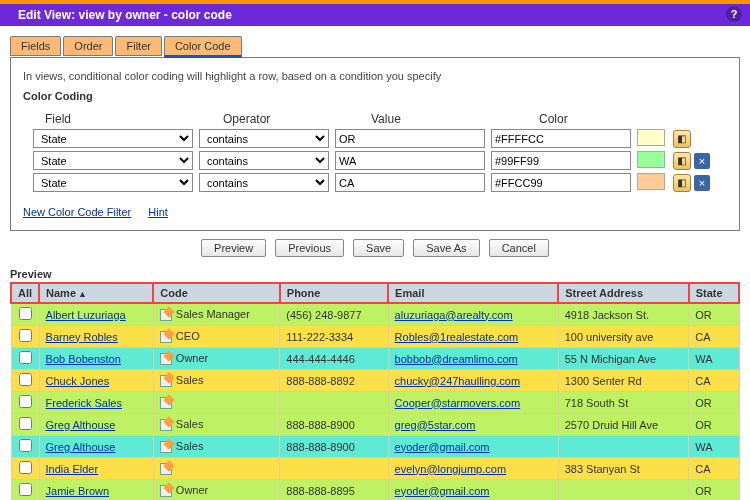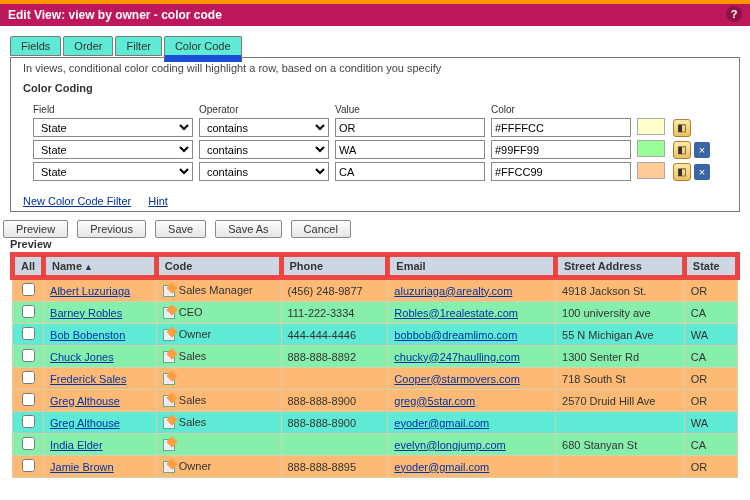--- a/index.html
+++ b/index.html
@@ -5,24 +5,24 @@
   * { box-sizing: border-box; }
   body {
     margin: 0;
     font-family: Arial, Helvetica, sans-serif;
     font-size: 11px;
     background: #fff;
     color: #333;
   }
   .orange-bar { height: 4px; background: #ff9500; }
   .header-bar {
-    background: #be185d;
+    background: #6d28d9;
     color: #fff;
     font-weight: bold;
-    padding: 4px 8px;
+    padding: 4px 18px;
     font-size: 12px;
     position: relative;
   }
   .help-icon {
     position: absolute;
     right: 8px;
     top: 2px;
     width: 16px; height: 16px;
     border-radius: 50%;
     background: rgba(0,0,0,0.25);
@@ -34,48 +34,48 @@
     cursor: pointer;
   }
   .tab-strip {
     position: relative;
     margin: 10px 10px 0 10px;
     height: 22px;
   }
   .tab {
     display: inline-block;
     border: 1px solid #7a7a7a;
-    background: #5eead4;
+    background: #fdba74;
     padding: 3px 10px;
     font-size: 11px;
     position: relative;
     margin-right: 2px;
     cursor: pointer;
     border-radius: 2px 2px 0 0;
   }
   .tab.active {
-    border-bottom: 7px solid #1d4ed8;
+    border-bottom: 3px solid #1d4ed8;
     z-index: 2;
   }
   .tab-panel {
     border: 1px solid #7a7a7a;
     margin: -1px 10px 0 10px;
-    padding: 4px 12px;
+    padding: 12px 12px;
     position: relative;
     z-index: 1;
   }
   .desc { color: #444; margin-bottom: 8px; }
   .section-title { font-weight: bold; margin-bottom: 10px; }
   .cc-head, .cc-row {
     display: flex;
     gap: 6px;
     align-items: center;
     margin-bottom: 3px;
   }
-  .cc-head > div { font-size: 10px; color: #333; }
+  .cc-head > div { font-size: 12px; color: #333; margin-left: 12px; }
   .col-field { width: 160px; }
   .col-op    { width: 130px; }
   .col-val   { width: 150px; }
   .col-color { width: 140px; }
   .col-sw    { width: 30px; }
   .col-act   { width: 50px; display:flex; gap:3px; align-items:center; }
   select, input[type=text] {
     font-family: inherit;
     font-size: 11px;
     border: 1px solid #888;
@@ -111,22 +111,22 @@
   }
   .links-row { margin-top: 14px; }
   .links-row a {
     color: #003399;
     text-decoration: underline;
     font-weight: normal;
     margin-right: 14px;
     cursor: pointer;
   }
   .btn-row {
-    text-align: left;
-    margin: 8px 0 0 0;
+    text-align: center;
+    margin: 8px 0 11px 0;
     border-radius: 8px;
   }
   .btn {
     display: inline-block;
     border: 1px solid #888;
     background: linear-gradient(#fdfdfd,#e6e6e6);
     padding: 2px 12px;
     font-size: 11px;
     cursor: pointer;
     margin: 0 3px;
@@ -136,21 +136,21 @@
     font-weight: bold;
     padding: 0 10px 2px 10px;
   }
   .preview-wrap { padding: 0 10px; }
   table.grid {
     width: 100%;
     border-collapse: collapse;
   }
   table.grid th {
     background: #cdd7e4;
-    border: 5px solid #ef4444;
+    border: 2px solid #ef4444;
     text-align: left;
     padding: 3px 6px;
     font-size: 11px;
     font-weight: bold;
     color: #333;
   }
   table.grid td {
     border: 1px solid #d9cfa9;
     padding: 3px 6px;
     font-size: 11px;
@@ -173,22 +173,22 @@
     vertical-align:middle;
   }
   .edit-icon::after{
     content:"";
     position:absolute;
     right:-2px; top:-2px;
     width:8px;height:8px;
     background:#ffa040;
     transform:rotate(45deg);
   }
-  .row-yellow td { background:#fdba74; }
-  .row-orange td { background:#86efac; }
+  .row-yellow td { background:#bef264; }
+  .row-orange td { background:#fde047; }
   .row-green  td { background:#5eead4; }
   input[type=checkbox]{ margin:0; }
 </style>
 </head>
 <body>
 
 <div class="orange-bar"></div>
 
 <div class="header-bar">
   <span>Edit View: view by owner - color code</span>
@@ -336,21 +336,21 @@
           <td><span class="link">eyoder@gmail.com</span></td>
           <td></td>
           <td>WA</td>
         </tr>
         <tr class="row-orange">
           <td class="chk-col"><input type="checkbox" style=""></td>
           <td><span class="link">India Elder</span></td>
           <td><span class="edit-icon"></span><span></span></td>
           <td></td>
           <td><span class="link">evelyn@longjump.com</span></td>
-          <td>680 Stanyan St</td>
+          <td>383 Stanyan St</td>
           <td>CA</td>
         </tr>
         <tr class="row-yellow">
           <td class="chk-col"><input type="checkbox" style=""></td>
           <td><span class="link">Jamie Brown</span></td>
           <td><span class="edit-icon"></span><span>Owner</span></td>
           <td>888-888-8895</td>
           <td><span class="link">eyoder@gmail.com</span></td>
           <td></td>
           <td>OR</td>

